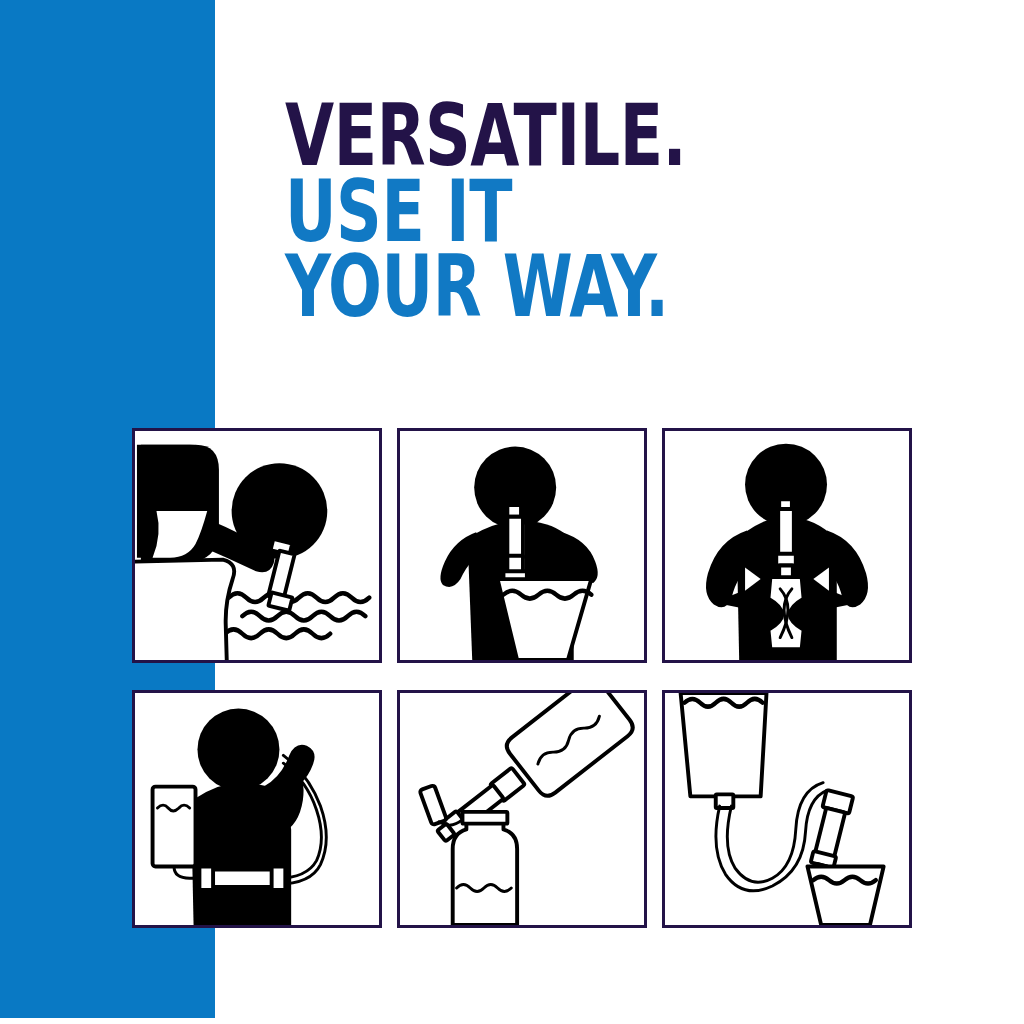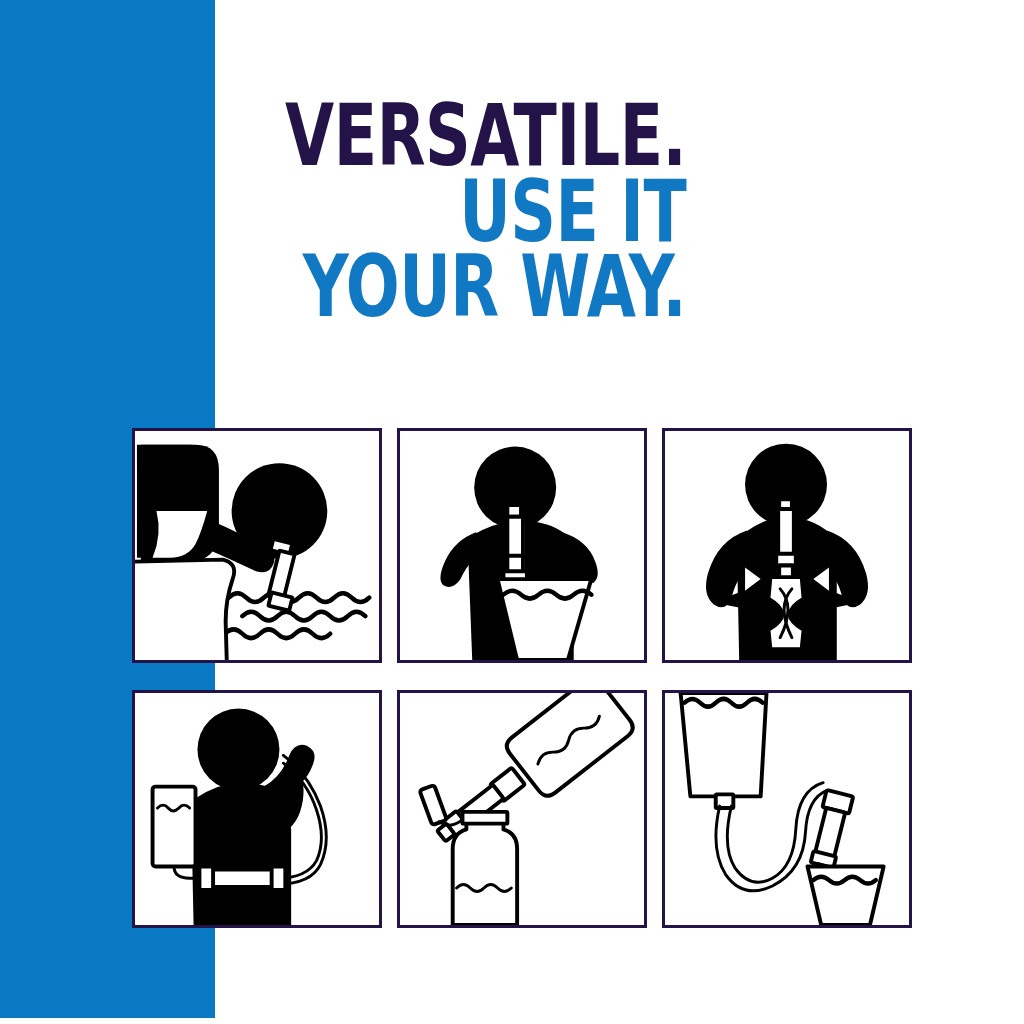--- a/index.html
+++ b/index.html
@@ -10,21 +10,20 @@
   }
   body {
     font-family: "Liberation Sans", sans-serif;
   }
   #poster {
     position: relative;
     width: 1024px;
     height: 1024px;
     background: #ffffff;
     overflow: hidden;
-    text-align: right;
   }
   
   #blue-band {
     position: absolute;
     left: 0;
     top: 0;
     width: 215px;
     height: 1018px;
     background: #0979c4;
     z-index: 1;

